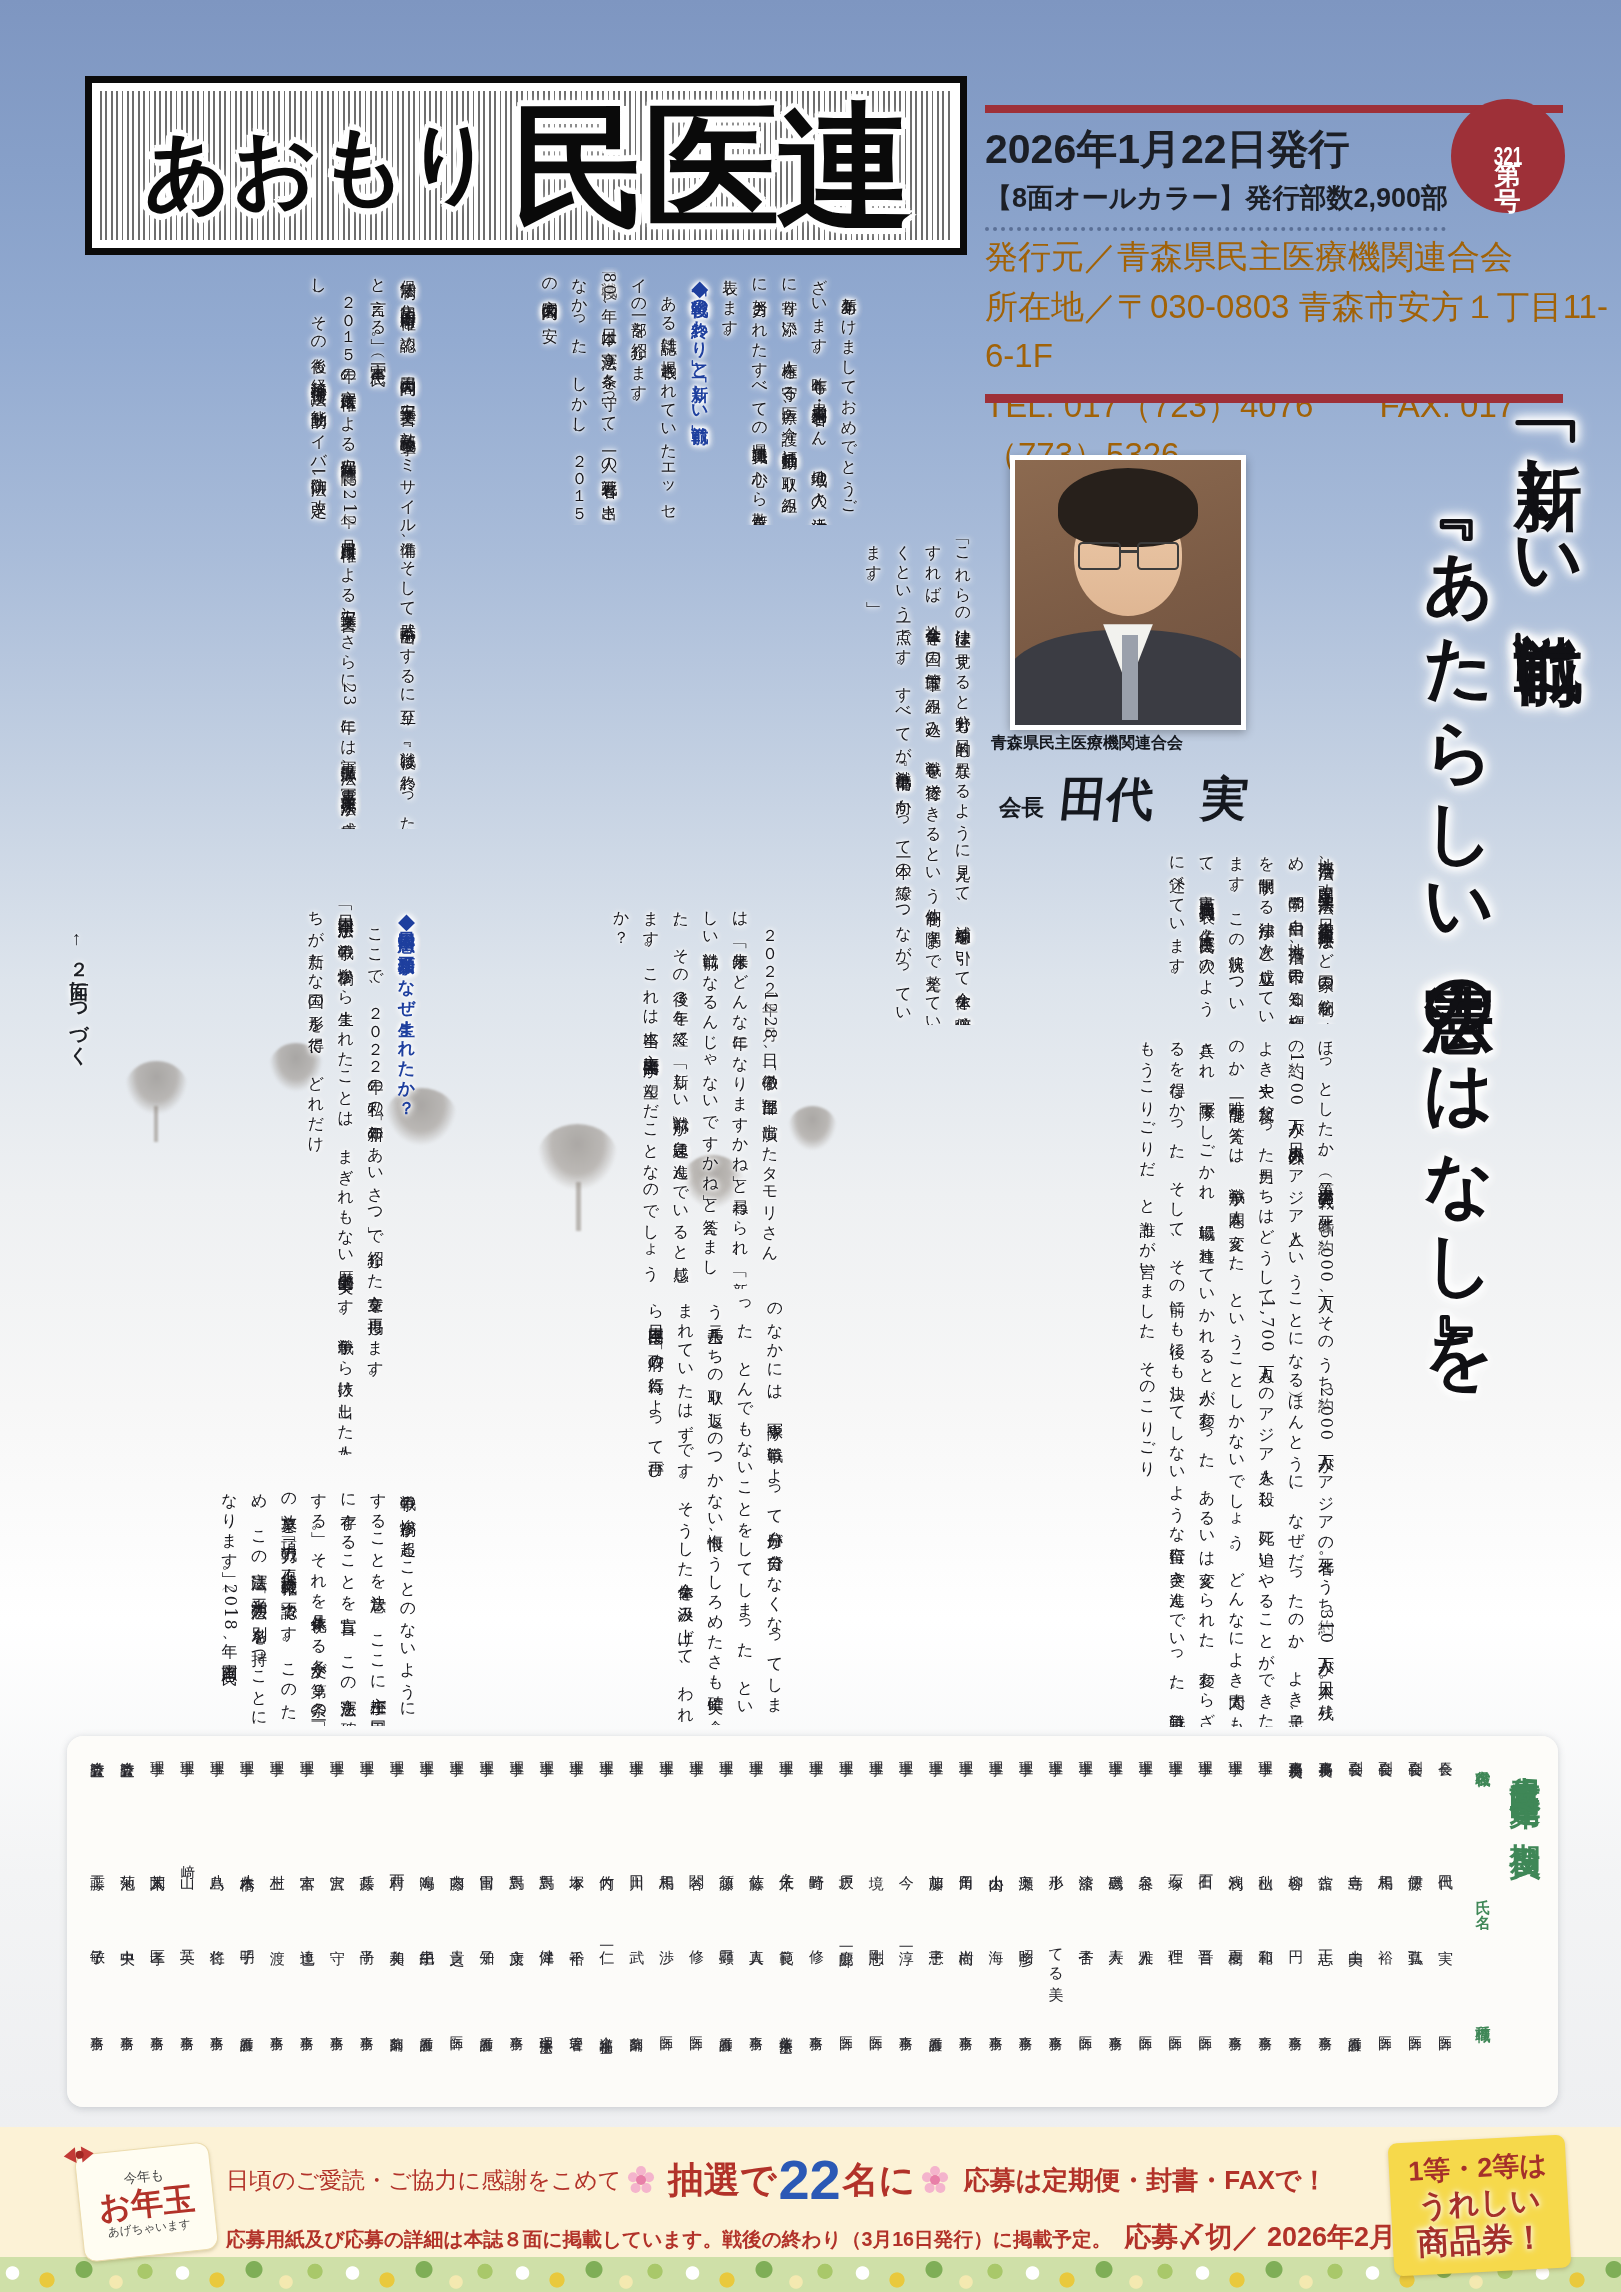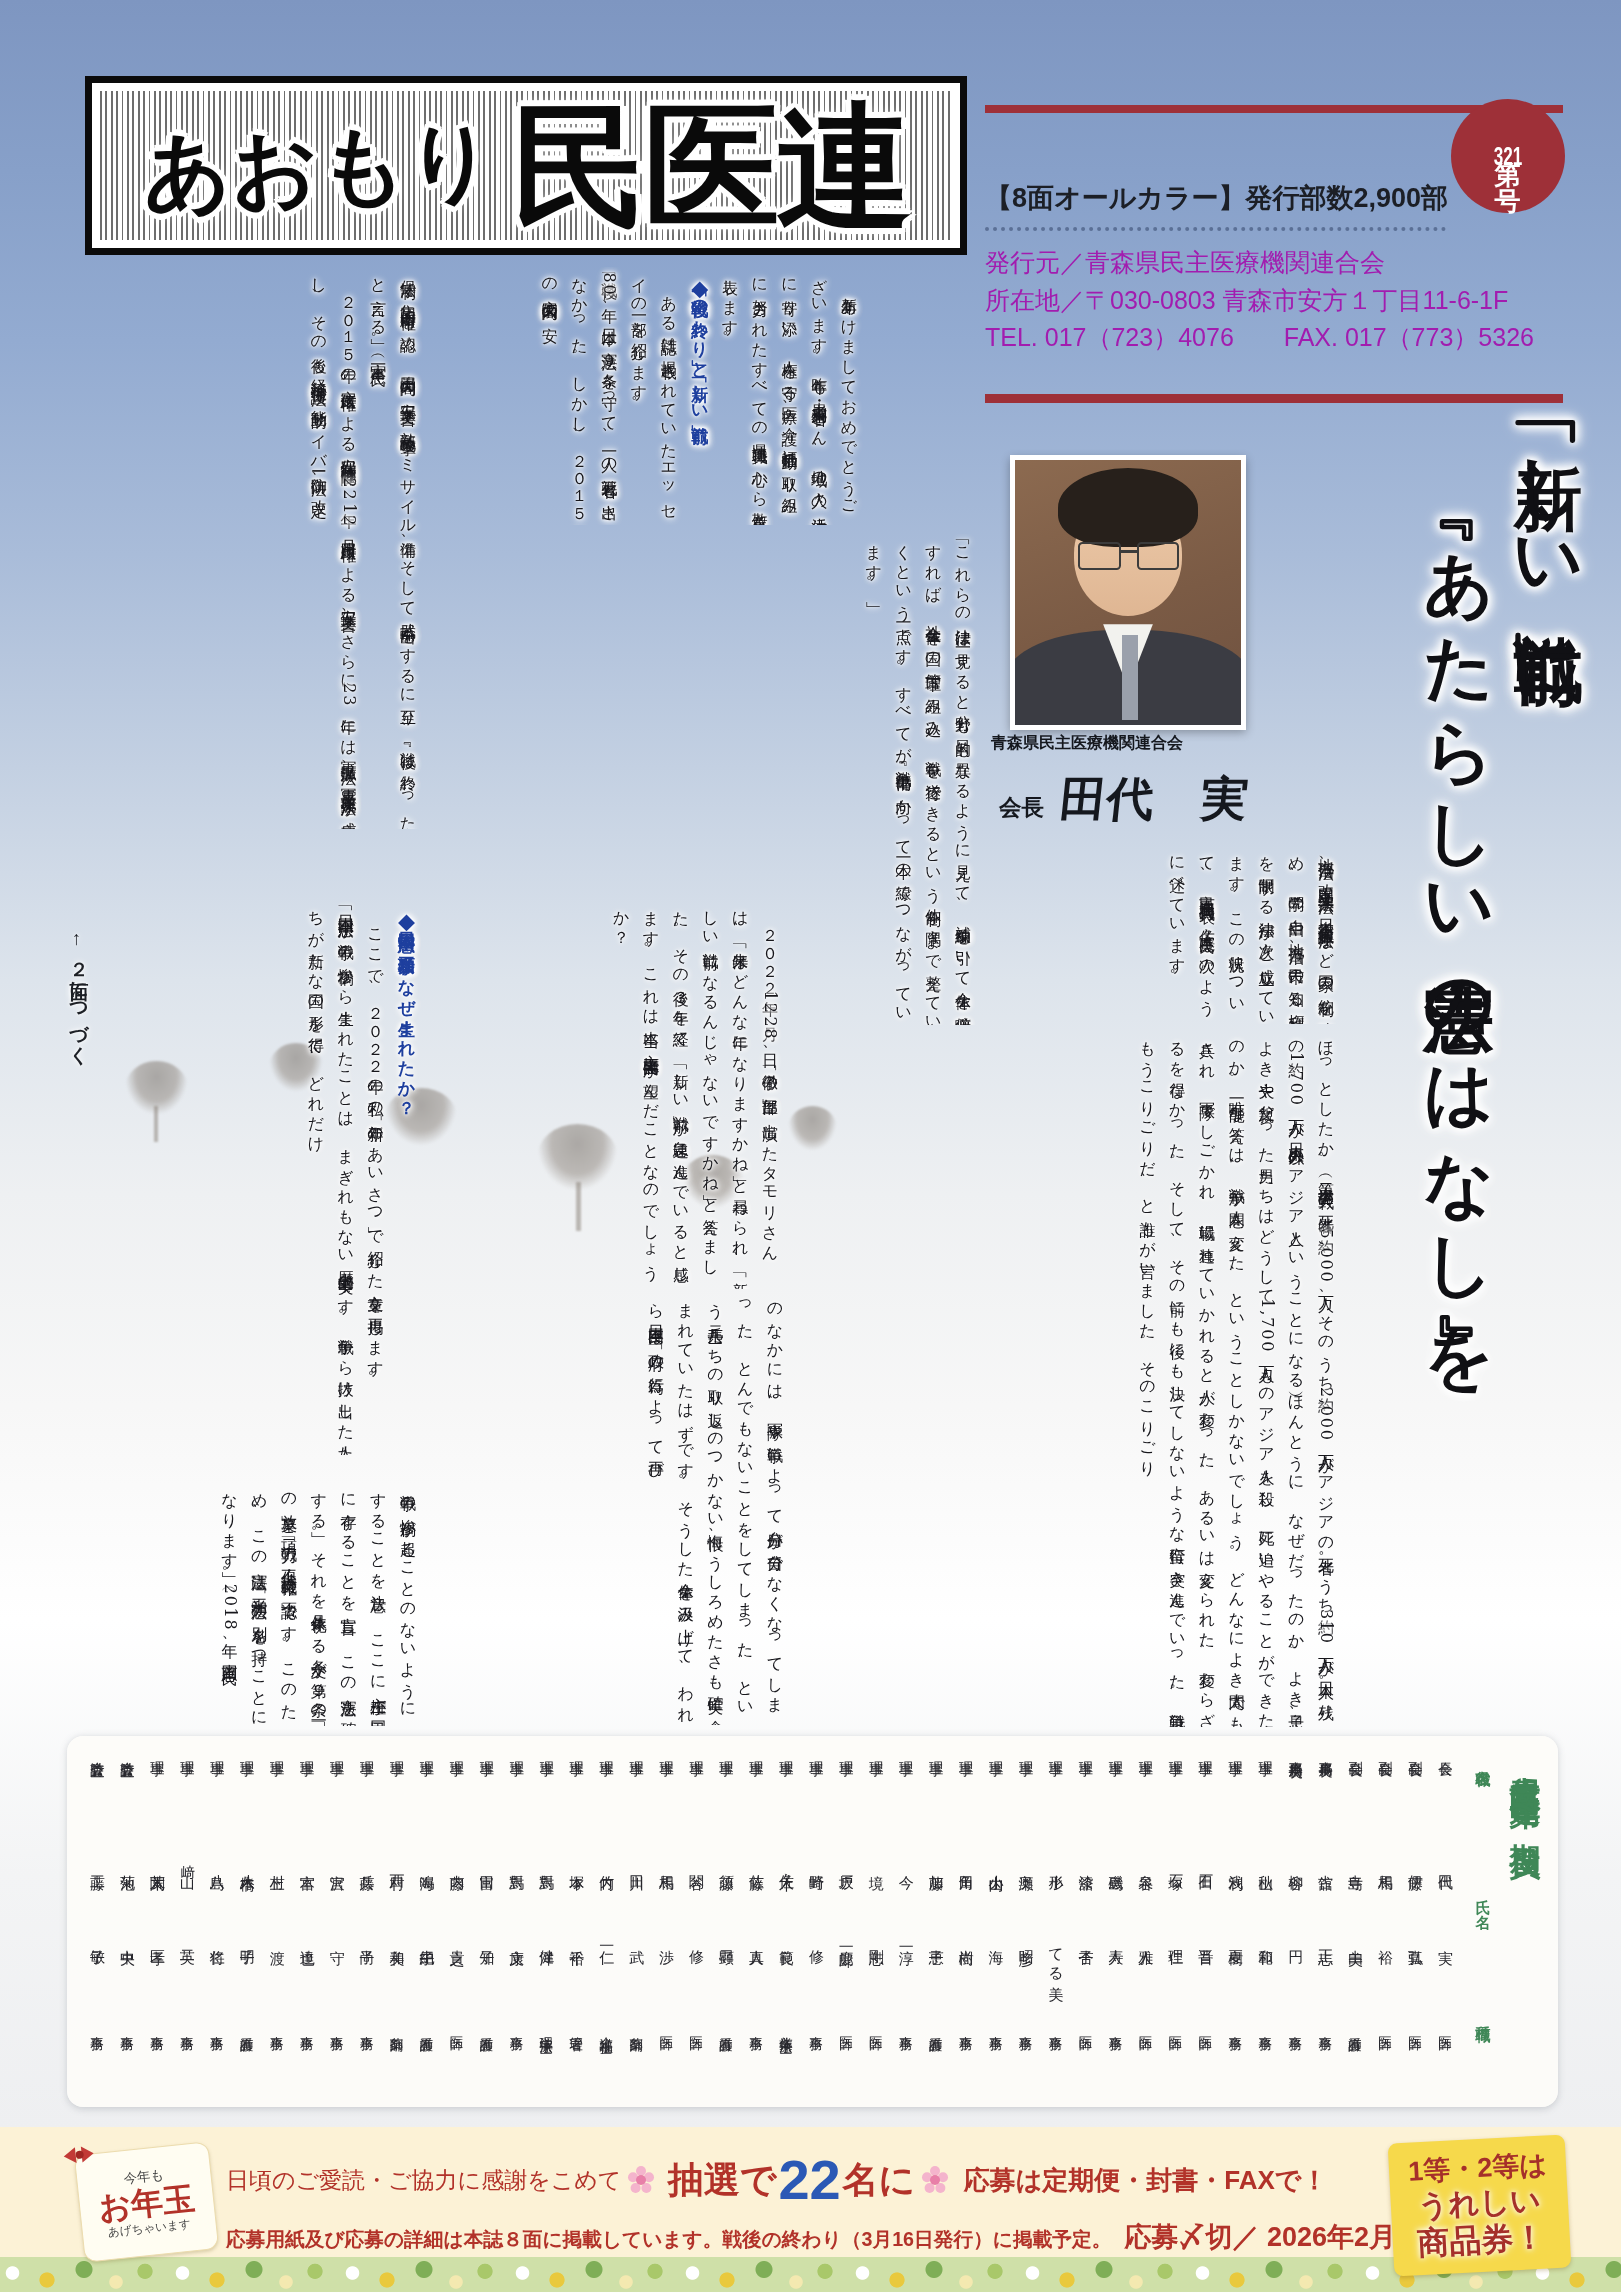--- a/index.html
+++ b/index.html
@@ -25,21 +25,21 @@
   .logo-large{font-size:136px;letter-spacing:-3.6px;}
   
   .redrule{position:absolute;background:#9e3038;height:8px;}
   #hdr-date{position:absolute;left:985px;top:122px;font-size:41px;font-weight:600;color:#1c1f26;}
   #hdr-edition{position:absolute;left:985px;top:180px;font-size:27px;font-weight:700;color:#1c1f26;}
   #hdr-dotted{position:absolute;left:985px;top:227px;width:461px;border-top:4.5px dotted #5b7096;}
   #issue-circle{position:absolute;left:1451px;top:99px;width:114px;height:114px;border-radius:50%;
       background:#9e3038;color:#fff;display:flex;align-items:center;justify-content:center;}
   #issue-circle .v{writing-mode:vertical-rl;font-size:26px;font-weight:700;line-height:1;letter-spacing:1.8px;}
   .tcu{text-combine-upright:all;}
-  #publisher{position:absolute;left:985px;top:244px;font-size:25px;line-height:1.5;color:#a21caf;}
+  #publisher{position:absolute;left:985px;top:232px;font-size:33px;line-height:1.5;color:#a16207;}
   
   .btitle{position:absolute;writing-mode:vertical-rl;font-family:"DejaVu Serif",serif;
       font-weight:700;font-size:69px;color:#101014;line-height:1;letter-spacing:5.4px;
       text-shadow:0 0 5.4px #fff,0 0 10.7px #fff,0 0 18px #fff,1.8px 1.8px 10.7px #fff,-1.8px -1.8px 10.7px #fff;}
   
   #photo{position:absolute;left:1010px;top:455px;width:226px;height:265px;background:#7c5d46;
       border:5.4px solid #fff;box-shadow:0 2.7px 9px rgba(0,0,0,.3);overflow:hidden;}
   #photo .p-bg{position:absolute;inset:0;background:linear-gradient(160deg,#8c6a50 0%,#7b5b45 55%,#6e5140 100%);}
   #photo .p-suit{position:absolute;left:-4%;top:64%;width:108%;height:40%;background:#3b3c43;border-radius:45% 45% 0 0;}
   #photo .p-shirt{position:absolute;left:39%;top:62%;width:22%;height:24%;background:#f2f2ee;
@@ -134,20 +134,21 @@
   <div class="tree" style="left:788px;top:1106px;width:49px;height:45px;"></div>
 
   <div id="masthead">
     <div class="stripes">
       <span class="logo logo-small">あおもり</span>
       <span class="logo logo-large">民医連</span>
     </div>
   </div>
 
   <div class="redrule" style="left:985px;top:105px;width:578px;"></div>
+  <div id="hdr-date">2026年1月22日発行</div>
   <div id="hdr-edition">【8面オールカラー】発行部数2,900部</div>
   <div id="hdr-dotted"></div>
   <div id="issue-circle">
     <span class="v">
       <span>第</span><span class="tcu">321</span><span>号</span>
     </span>
   </div>
   <div id="publisher">
     <div>発行元／青森県民主医療機関連合会</div>
     <div>所在地／〒030-0803 青森市安方１丁目11-6-1F</div>

